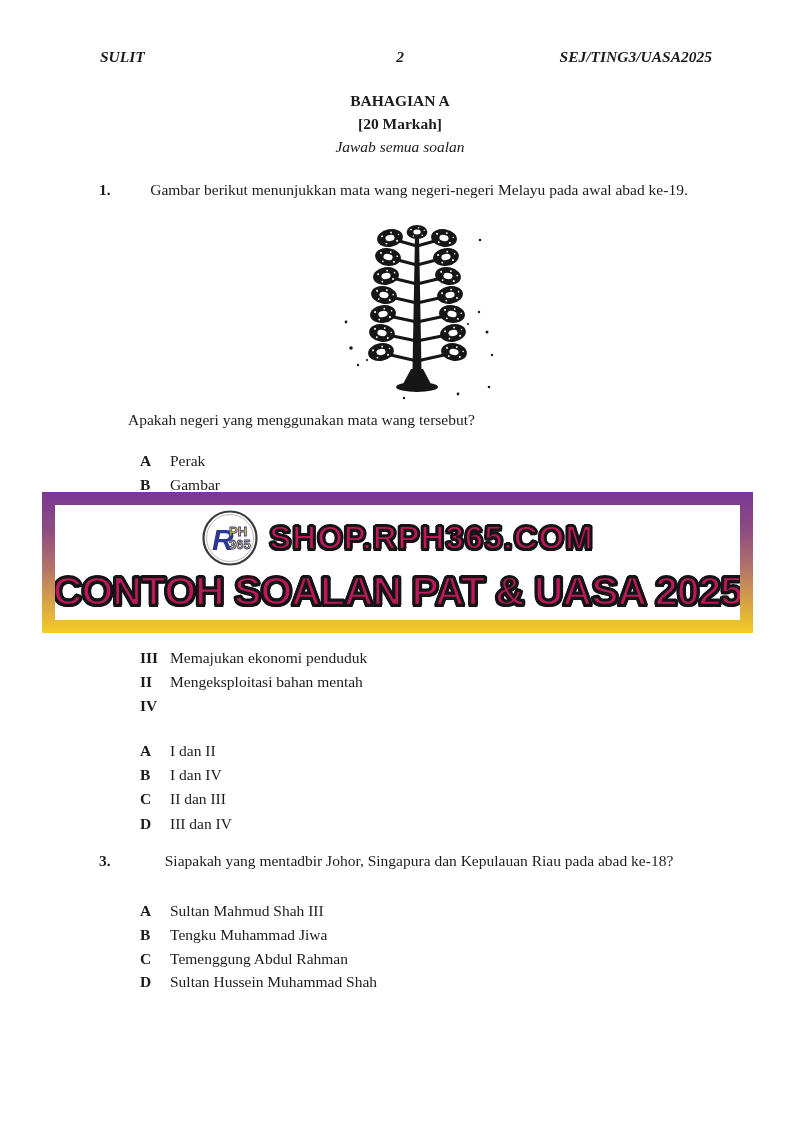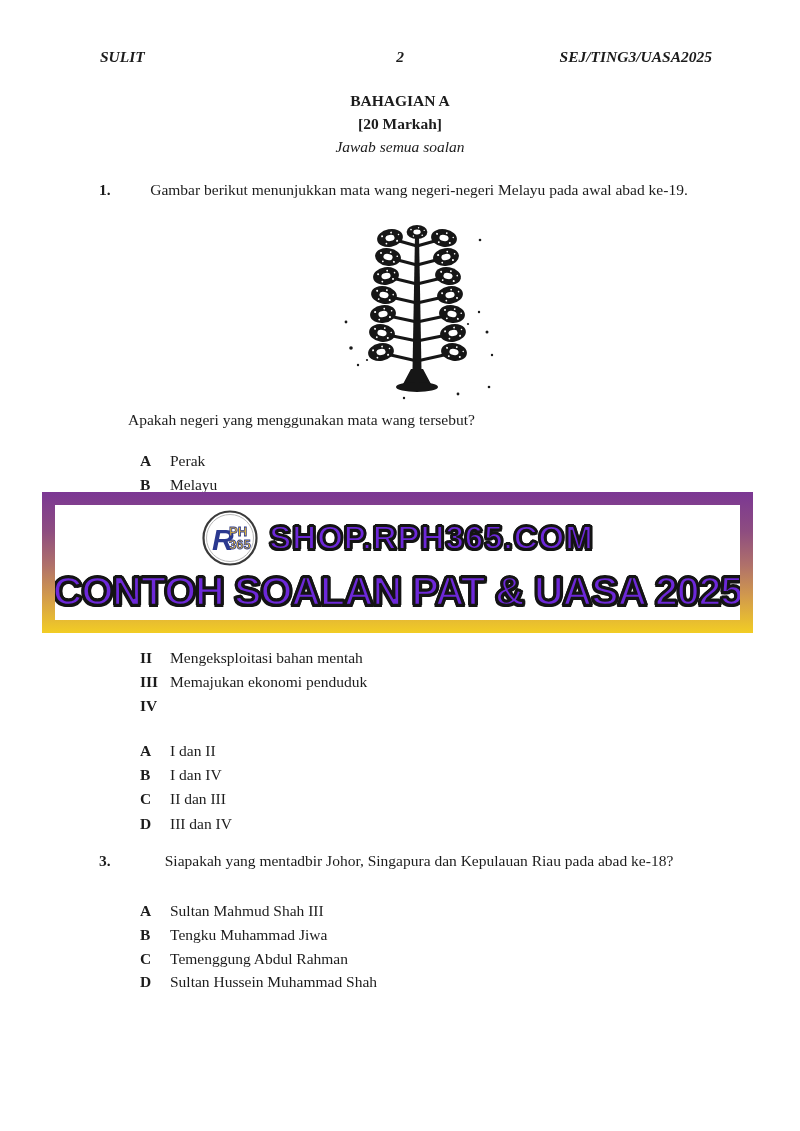--- a/index.html
+++ b/index.html
@@ -42,21 +42,21 @@
     background:linear-gradient(180deg,#7b3794 0%, #8e4d80 28%, #b0716a 52%, #d29a4c 74%, #f2cd24 100%);
   }
   .banner-inner {
     width:100%; height:100%; background:#ffffff;
     display:flex; flex-direction:column; align-items:center; justify-content:center;
     overflow:hidden;
   }
   .banner-row1 { display:flex; align-items:center; gap:10px; margin-top:-2px; }
   .fancy {
     font-family:"Liberation Sans", sans-serif; font-weight:bold; white-space:nowrap;
-    color:#6d28d9;
+    color:#be185d;
     -webkit-text-stroke:2px #141414;
     text-shadow: 2px 0 0 #141414, -2px 0 0 #141414, 0 2px 0 #141414, 0 -2px 0 #141414,
                  1.5px 1.5px 0 #141414, -1.5px 1.5px 0 #141414, 1.5px -1.5px 0 #141414, -1.5px -1.5px 0 #141414;
   }
   .shop-text  { font-size:33px; letter-spacing:1px; }
   .contoh-text{ font-size:41px; letter-spacing:-1px; -webkit-text-stroke:2.5px #141414; margin-top:1px; }
 </style>
 </head>
 <body>
 
@@ -149,21 +149,21 @@
 
   <div class="abs" style="left:128px; top:411px">Apakah negeri yang menggunakan mata wang tersebut?</div>
 
   <div class="abs optgroup" style="top:449px">
     <div class="orow">
       <span class="oletter">A</span>
       <span>Perak</span>
     </div>
     <div class="orow">
       <span class="oletter">B</span>
-      <span>Melayu</span>
+      <span>Gambar</span>
     </div>
   </div>
 
   <div class="abs banner">
     <div class="banner-inner">
       <div class="banner-row1">
         <svg width="58" height="58" viewBox="0 0 58 58">
           <circle cx="29" cy="29" r="26.5" fill="#ffffff" stroke="#3a3a3a" stroke-width="2.2"></circle>
           <circle cx="29" cy="29" r="23.5" fill="none" stroke="#b9b9b9" stroke-width="1"></circle>
           <text x="11" y="41" font-family="Liberation Sans, sans-serif" font-style="italic" font-weight="bold" font-size="30" fill="#2b3990">R</text>
@@ -171,26 +171,26 @@
           <text x="28" y="40" font-family="Liberation Sans, sans-serif" font-weight="bold" font-size="13" fill="#f2c232" stroke="#2b3990" stroke-width="0.8">365</text>
         </svg>
         <span class="fancy shop-text">SHOP.RPH365.COM</span>
       </div>
       <div class="fancy contoh-text">CONTOH SOALAN PAT &amp; UASA 2025</div>
     </div>
   </div>
 
   <div class="abs optgroup" style="top:646px">
     <div class="orow">
+      <span class="oletter">III</span>
+      <span>Memajukan ekonomi penduduk</span>
+    </div>
+    <div class="orow">
       <span class="oletter">II</span>
       <span>Mengeksploitasi bahan mentah</span>
-    </div>
-    <div class="orow">
-      <span class="oletter">III</span>
-      <span>Memajukan ekonomi penduduk</span>
     </div>
     <div class="orow">
       <span class="oletter">IV</span>
     </div>
   </div>
 
   <div class="abs optgroup" style="top:739px">
     <div class="orow" style="line-height:24.2px">
       <span class="oletter">A</span>
       <span>I dan II</span>

